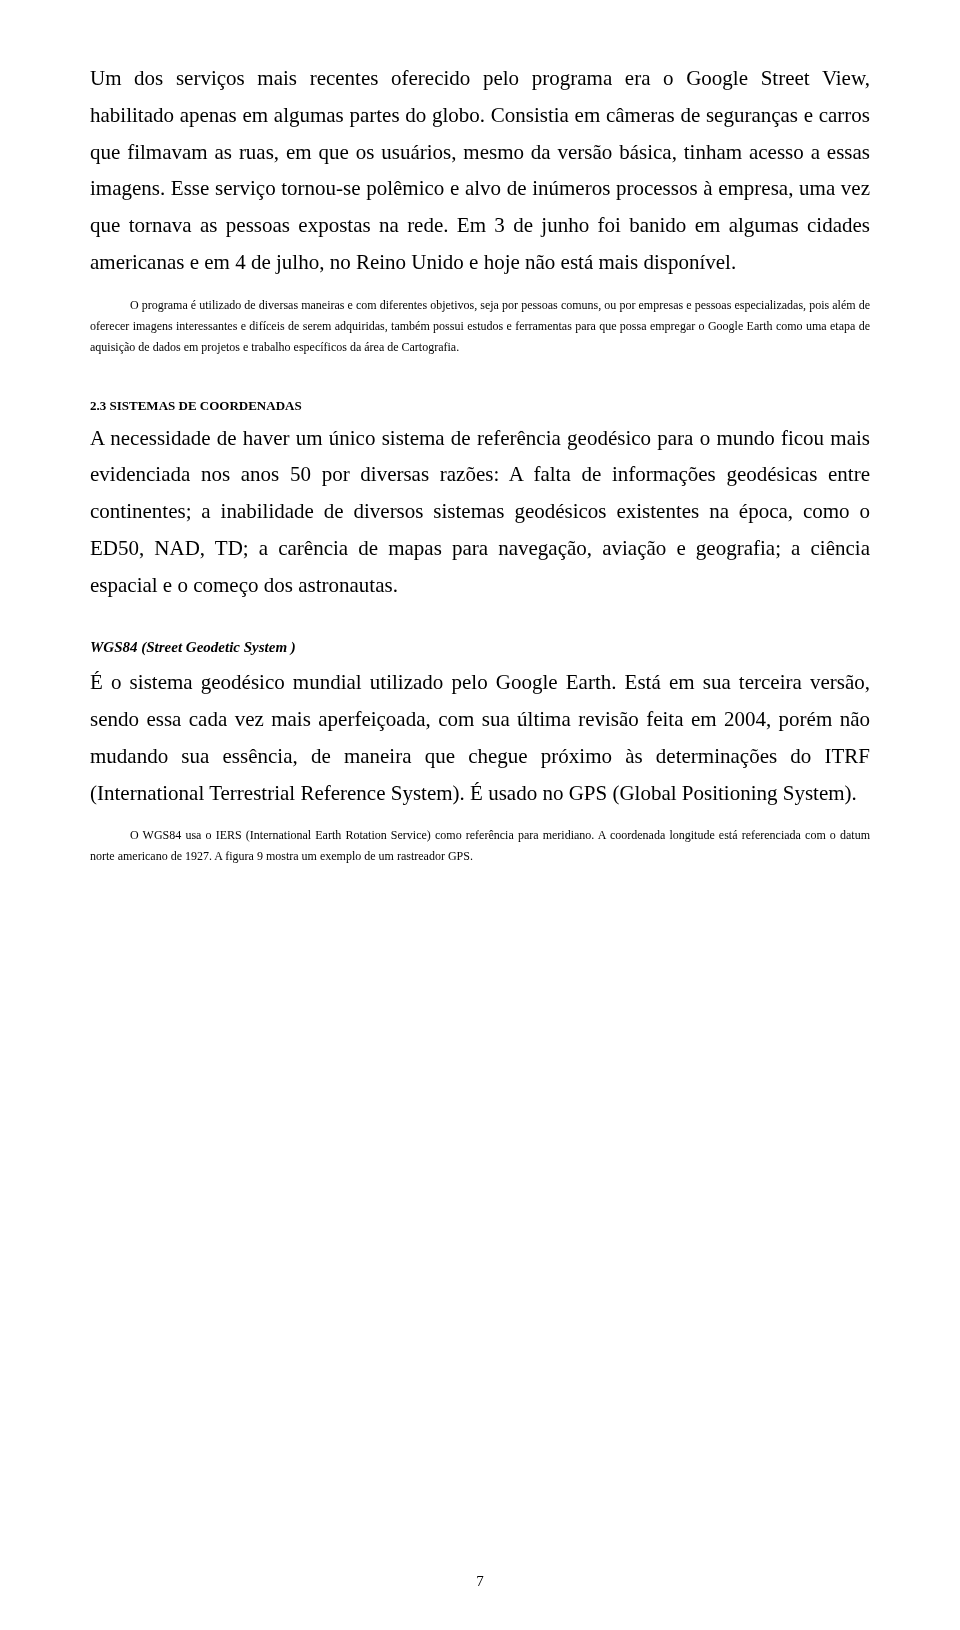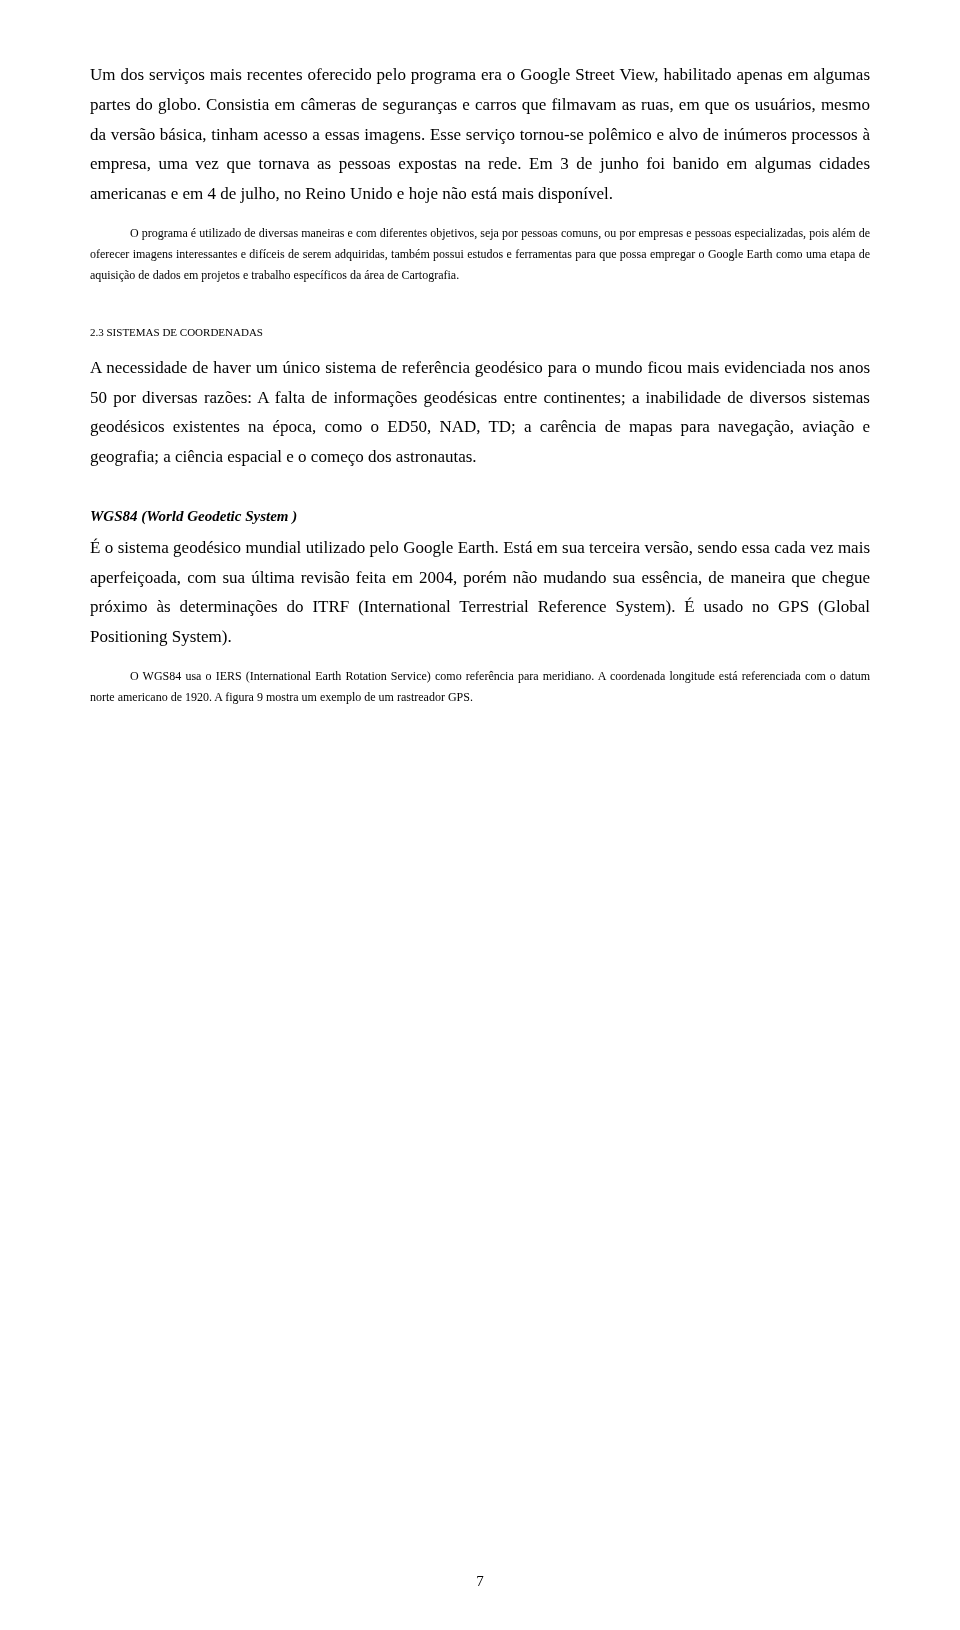--- a/index.html
+++ b/index.html
@@ -23,40 +23,40 @@
       min-height: 1630px;
       background: #ffffff;
       padding: 60px 90px 80px 90px;
       position: relative;
     }
 
     .paragraph {
       margin-bottom: 14px;
       text-align: justify;
       line-height: 1.75;
-      font-size: 17px;
+      font-size: 21px;
     }
 
     .paragraph-indent {
       margin-bottom: 14px;
       text-align: justify;
       line-height: 1.75;
       font-size: 12px;
       text-indent: 40px;
     }
 
     .section-gap {
       margin-top: 40px;
       margin-bottom: 14px;
     }
 
     .section-heading {
-      font-weight: normal;
-      font-size: 11px;
-      margin-bottom: 15px;
+      font-weight: bold;
+      font-size: 13px;
+      margin-bottom: 6px;
       text-align: left;
     }
 
     .subsection-heading {
       font-weight: bold;
       font-style: italic;
       font-size: 15px;
       margin-bottom: 8px;
       margin-top: 36px;
     }
@@ -77,21 +77,21 @@
 
   <p class="paragraph">Um dos serviços mais recentes oferecido pelo programa era o Google Street View, habilitado apenas em algumas partes do globo. Consistia em câmeras de seguranças e carros que filmavam as ruas, em que os usuários, mesmo da versão básica, tinham acesso a essas imagens. Esse serviço tornou-se polêmico e alvo de inúmeros processos à empresa, uma vez que tornava as pessoas expostas na rede. Em 3 de junho foi banido em algumas cidades americanas e em 4 de julho, no Reino Unido e hoje não está mais disponível.</p>
 
   <p class="paragraph-indent">O programa é utilizado de diversas maneiras e com diferentes objetivos, seja por pessoas comuns, ou por empresas e pessoas especializadas, pois além de oferecer imagens interessantes e difíceis de serem adquiridas, também possui estudos e ferramentas para que possa empregar o Google Earth como uma etapa de aquisição de dados em projetos e trabalho específicos da área de Cartografia.</p>
 
   <div class="section-gap">
     <p class="section-heading">2.3 SISTEMAS DE COORDENADAS</p>
     <p class="paragraph">A necessidade de haver um único sistema de referência geodésico para o mundo ficou mais evidenciada nos anos 50 por diversas razões: A falta de informações geodésicas entre continentes; a inabilidade de diversos sistemas geodésicos existentes na época, como o ED50, NAD, TD; a carência de mapas para navegação, aviação e geografia; a ciência espacial e o começo dos astronautas.</p>
   </div>
 
-  <p class="subsection-heading">WGS84 (World Geodetic System )</p>
+  <p class="subsection-heading">WGS84 (Street Geodetic System )</p>
 
   <p class="paragraph">É o sistema geodésico mundial utilizado pelo Google Earth. Está em sua terceira versão, sendo essa cada vez mais aperfeiçoada, com sua última revisão feita em 2004, porém não mudando sua essência, de maneira que chegue próximo às determinações do ITRF (International Terrestrial Reference System). É usado no GPS (Global Positioning System).</p>
 
-  <p class="paragraph-indent">O WGS84 usa o IERS (International Earth Rotation Service) como referência para meridiano. A coordenada longitude está referenciada com o datum norte americano de 1920. A figura 9 mostra um exemplo de um rastreador GPS.</p>
+  <p class="paragraph-indent">O WGS84 usa o IERS (International Earth Rotation Service) como referência para meridiano. A coordenada longitude está referenciada com o datum norte americano de 1927. A figura 9 mostra um exemplo de um rastreador GPS.</p>
 
   <div class="page-number">7</div>
 
 </div>
 
 </body></html>

